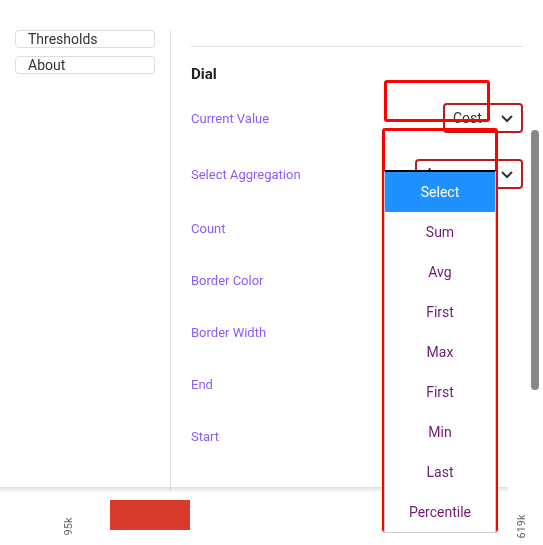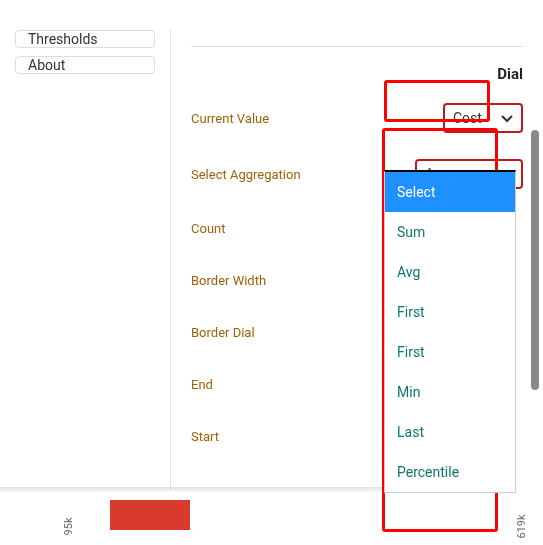--- a/index.html
+++ b/index.html
@@ -46,42 +46,41 @@
     }
     .divider-v {
       width: 1px;
       background: #e0e0e0;
       flex-shrink: 0;
     }
     .content {
       flex: 1;
       padding: 16px 20px;
       position: relative;
-      text-align: right;
     }
     .divider-h {
       height: 1px;
       background: #e0e0e0;
       margin-bottom: 18px;
     }
     .section-title {
       font-weight: bold;
       font-size: 15px;
       color: #222;
       margin-bottom: 20px;
     }
     .form-row {
       display: flex;
       align-items: center;
       justify-content: space-between;
       margin-bottom: 26px;
       min-height: 26px;
     }
     .form-label {
-      color: #a16207;
+      color: #8b5cf6;
       font-size: 13px;
     }
     .select-box {
       border: 2px solid #b91c1c;
       border-radius: 4px;
       padding: 5px 8px;
       display: flex;
       align-items: center;
       justify-content: space-between;
       cursor: pointer;
@@ -107,30 +106,31 @@
     .hl-dropdown-area {
       top: 128px;
       left: 382px;
       width: 116px;
       height: 404px;
     }
     .dropdown-panel {
       position: absolute;
       top: 170px;
       left: 384px;
-      width: 132px;
+      width: 112px;
       background: #fff;
       border: 1px solid #ccc;
       border-top: 2px solid #000;
       z-index: 10;
+      text-align: center;
     }
     .dropdown-option {
       padding: 12px 12px;
       cursor: pointer;
-      color: #0f766e;
+      color: #701a75;
       font-size: 14px;
     }
     .dropdown-option.selected {
       background: #1e90ff;
       color: #fff;
     }
     .scrollbar-track {
       position: absolute;
       right: 4px;
       top: 130px;
@@ -225,41 +225,42 @@
               <path d="M1 1 L6 6 L11 1" stroke="#333" stroke-width="2" fill="none"></path>
             </svg>
         </span>
       </div>
     </div>
 
     <div class="form-row">
       <span class="form-label">Count</span>
     </div>
     <div class="form-row">
+      <span class="form-label">Border Color</span>
+    </div>
+    <div class="form-row">
       <span class="form-label">Border Width</span>
-    </div>
-    <div class="form-row">
-      <span class="form-label">Border Dial</span>
     </div>
     <div class="form-row">
       <span class="form-label">End</span>
     </div>
     <div class="form-row">
       <span class="form-label">Start</span>
     </div>
   </div>
 </div>
 
 <div class="modal-shadow"></div>
 
 <div class="dropdown-panel">
   <div class="dropdown-option selected">Select</div>
   <div class="dropdown-option">Sum</div>
   <div class="dropdown-option">Avg</div>
   <div class="dropdown-option">First</div>
+  <div class="dropdown-option">Max</div>
   <div class="dropdown-option">First</div>
   <div class="dropdown-option">Min</div>
   <div class="dropdown-option">Last</div>
   <div class="dropdown-option">Percentile</div>
 </div>
 
 <div class="scrollbar-track">
   <div class="scrollbar-thumb"></div>
 </div>
 

